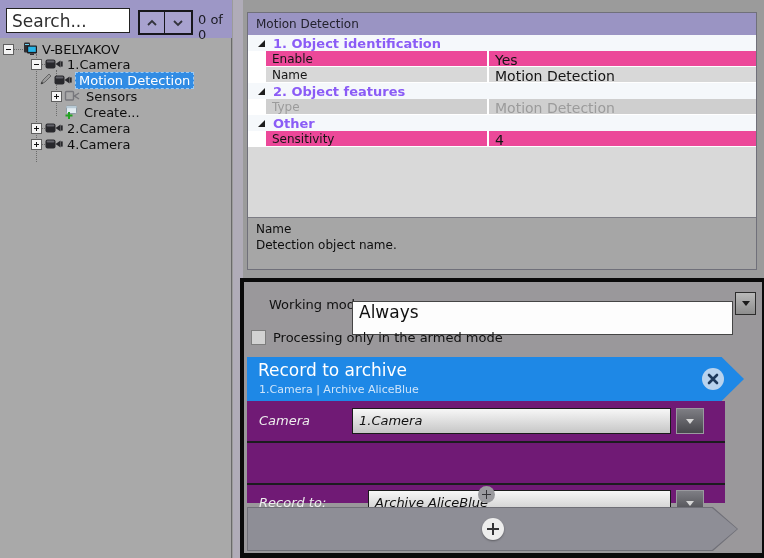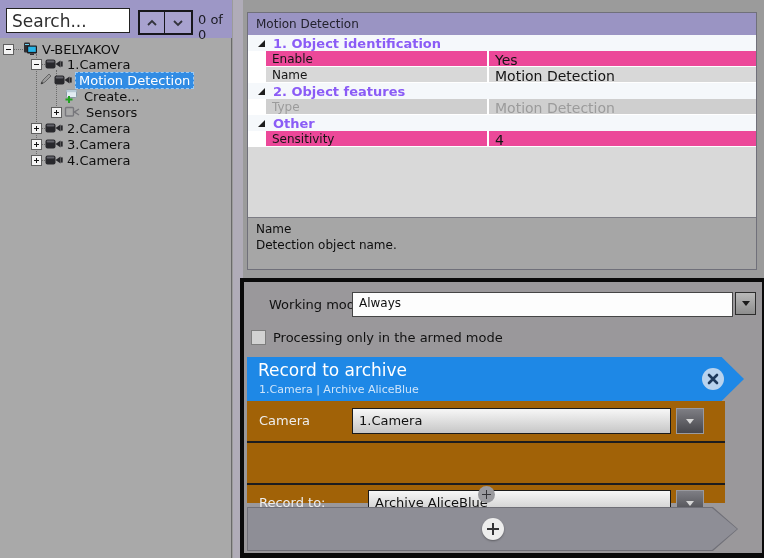--- a/index.html
+++ b/index.html
@@ -56,40 +56,40 @@
   .disabled-text { color:#9b9b9b; }
   .prop-empty { position:absolute; left:0; top:134px; width:100%; height:70px; background:#d9d9d9; }
   .prop-desc { position:absolute; left:0; top:204px; width:100%; height:52px; background:#a6a6a6;
                border-top:1px solid #7c7c84; padding:4px 8px; font-size:12px; color:#0d0d0d; }
   .prop-desc .desc-title { margin-bottom:2px; }
 
   
   .rule-panel { position:absolute; left:240px; top:278px; width:524px; height:280px;
                 background:#9a989b; border:4px solid #0a0a0a; border-right-width:2px; border-bottom-width:5px; }
   .wm-label { position:absolute; left:9px; top:15px; font-size:13px; color:#111;margin-left:16px; }
-  .wm-field { position:absolute; left:108px; top:10px; width:381px; height:25px; background:#fdfdfd;
-              border:1px solid #454545; font-size:12px; line-height:21px; padding-left:6px; color:#111; cursor:pointer; }
+  .wm-field { position:absolute; left:108px; top:19px; width:381px; height:34px; background:#fdfdfd;
+              border:1px solid #454545; font-size:17px; line-height:21px; padding-left:6px; color:#111; cursor:pointer; }
   .wm-arrow-btn { position:absolute; left:491px; top:10px; width:21px; height:23px;
                   background:linear-gradient(#b9b9b9,#8d8d8d); border:1px solid #2c2c2c;
                   display:flex; align-items:center; justify-content:center; cursor:pointer; }
   .caret-dark { width:0; height:0; border-left:4px solid transparent; border-right:4px solid transparent;
                 border-top:5px solid #1c1c1c; }
   .caret-light { width:0; height:0; border-left:4px solid transparent; border-right:4px solid transparent;
                  border-top:5px solid #d7d7d7; }
   .armed-check { position:absolute; left:7px; top:48px; width:15px; height:15px;
                  background:#d2d2d2; border:1px solid #7d7d7d; cursor:pointer; }
   .armed-label { position:absolute; left:29px; top:48px; font-size:13px; color:#111; }
 
   .banner { position:absolute; left:3px; top:75px; width:497px; height:44px; background:#1e88e6;
             clip-path:polygon(0 0, 95.5% 0, 100% 50%, 95.5% 100%, 0 100%); }
   .banner-title { position:absolute; left:11px; top:3px; font-size:17px; color:#fff; }
   .banner-sub { position:absolute; left:12px; top:26px; font-size:11px; color:#cde4fa; }
   .close-btn { position:absolute; left:455px; top:11px; width:22px; height:22px; cursor:pointer; }
 
-  .action-block { position:absolute; left:3px; top:119px; width:478px; height:102px; background:#a16207; }
+  .action-block { position:absolute; left:3px; top:119px; width:478px; height:102px; background:#701a75;font-style:italic; }
   .action-row { position:absolute; left:0; width:100%; height:40px; }
   .action-row.r1 { top:0; }
   .action-row.r2 { top:42px;margin-top:40px; }
   .row-div { position:absolute; left:0; width:100%; height:2px; background:#1c1c1f; }
   .action-label { position:absolute; left:12px; top:12px; font-size:13px; color:#ededed; }
   .combo-field { position:absolute; top:7px; height:26px; background:linear-gradient(#f7f7f7,#c6c6c6);
                  border:1px solid #1a1a1a; font-size:13px; line-height:24px; padding-left:6px; color:#101010; cursor:pointer; }
   .combo-btn { position:absolute; left:429px; top:7px; width:28px; height:26px;
                background:linear-gradient(#7e7e84,#47474c); border:1px solid #9a9a9f;
                display:flex; align-items:center; justify-content:center; cursor:pointer; }
@@ -166,72 +166,61 @@
       <svg class="ticon" style="margin-left:2px;" width="18" height="12" viewBox="0 0 18 12">
         <rect x="0.5" y="1.5" width="10" height="9" rx="2" fill="#28282c"></rect>
         <rect x="1.6" y="2.6" width="7.8" height="2" rx="1" fill="#63636a"></rect>
         <polygon points="10.5,6 15.5,2.6 15.5,9.4" fill="#28282c"></polygon>
         <rect x="15.8" y="3.4" width="1.9" height="5.2" fill="#28282c"></rect>
       </svg>
       <span class="tree-label selected" style="margin-left:3px;">Motion Detection</span>
     </div>
 
     <div class="tree-row">
+      <span class="expander plus" style="margin-left:51px;"></span>
+      <svg class="ticon" style="margin-left:2px;" width="16" height="13" viewBox="0 0 16 13">
+        <rect x="1.5" y="1.5" width="8" height="8.5" rx="1" fill="none" stroke="#77777c" stroke-width="1.4"></rect>
+        <polyline points="15,3 10.5,6 15,9" fill="none" stroke="#77777c" stroke-width="1.4"></polyline>
+        <polygon points="9.2,6 12,4.4 12,7.6" fill="#77777c"></polygon>
+      </svg>
+      <span class="tree-label" style="margin-left:6px;">Sensors</span>
+    </div>
+
+    <div class="tree-row">
       <svg class="ticon" style="margin-left:64px;" width="14" height="14" viewBox="0 0 14 14">
         <rect x="2.5" y="1" width="10" height="7.5" rx="1" fill="#e3ecf2" stroke="#8b9aa5" stroke-width="1"></rect>
         <rect x="2.5" y="1" width="10" height="2.2" fill="#b9cbd6"></rect>
         <rect x="1.5" y="9.5" width="7" height="2" fill="#23a223"></rect>
         <rect x="4" y="7" width="2" height="7" fill="#23a223"></rect>
       </svg>
       <span class="tree-label" style="margin-left:6px;">Create...</span>
-    </div>
-
-    <div class="tree-row">
-      <span class="expander plus" style="margin-left:51px;"></span>
-      <svg class="ticon" style="margin-left:2px;" width="16" height="13" viewBox="0 0 16 13">
-        <rect x="1.5" y="1.5" width="8" height="8.5" rx="1" fill="none" stroke="#77777c" stroke-width="1.4"></rect>
-        <polyline points="15,3 10.5,6 15,9" fill="none" stroke="#77777c" stroke-width="1.4"></polyline>
-        <polygon points="9.2,6 12,4.4 12,7.6" fill="#77777c"></polygon>
-      </svg>
-      <span class="tree-label" style="margin-left:6px;">Sensors</span>
     </div>
 
     <div class="tree-row">
       <span class="expander plus" style="margin-left:31px;"></span>
       <span class="stub" style="width:3px;"></span>
       <svg class="ticon" width="18" height="12" viewBox="0 0 18 12">
         <rect x="0.5" y="1.5" width="10" height="9" rx="2" fill="#28282c"></rect>
         <rect x="1.6" y="2.6" width="7.8" height="2" rx="1" fill="#63636a"></rect>
         <polygon points="10.5,6 15.5,2.6 15.5,9.4" fill="#28282c"></polygon>
         <rect x="15.8" y="3.4" width="1.9" height="5.2" fill="#28282c"></rect>
       </svg>
       <span class="tree-label" style="margin-left:4px;">2.Camera</span>
     </div>
 
+
     <div class="tree-row">
       <span class="expander plus" style="margin-left:31px;"></span>
       <span class="stub" style="width:3px;"></span>
       <svg class="ticon" width="18" height="12" viewBox="0 0 18 12">
         <rect x="0.5" y="1.5" width="10" height="9" rx="2" fill="#28282c"></rect>
         <rect x="1.6" y="2.6" width="7.8" height="2" rx="1" fill="#63636a"></rect>
         <polygon points="10.5,6 15.5,2.6 15.5,9.4" fill="#28282c"></polygon>
         <rect x="15.8" y="3.4" width="1.9" height="5.2" fill="#28282c"></rect>
       </svg>
-      <span class="tree-label" style="margin-left:4px;">3.Camera</span>
-    </div>
-
-    <div class="tree-row">
-      <span class="expander plus" style="margin-left:31px;"></span>
-      <span class="stub" style="width:3px;"></span>
-      <svg class="ticon" width="18" height="12" viewBox="0 0 18 12">
-        <rect x="0.5" y="1.5" width="10" height="9" rx="2" fill="#28282c"></rect>
-        <rect x="1.6" y="2.6" width="7.8" height="2" rx="1" fill="#63636a"></rect>
-        <polygon points="10.5,6 15.5,2.6 15.5,9.4" fill="#28282c"></polygon>
-        <rect x="15.8" y="3.4" width="1.9" height="5.2" fill="#28282c"></rect>
-      </svg>
       <span class="tree-label" style="margin-left:4px;">4.Camera</span>
     </div>
   </div>
 </div>
 
 <div class="panel-divider"></div>
 
 <div class="prop-panel">
   <div class="prop-header">Motion Detection</div>
 

